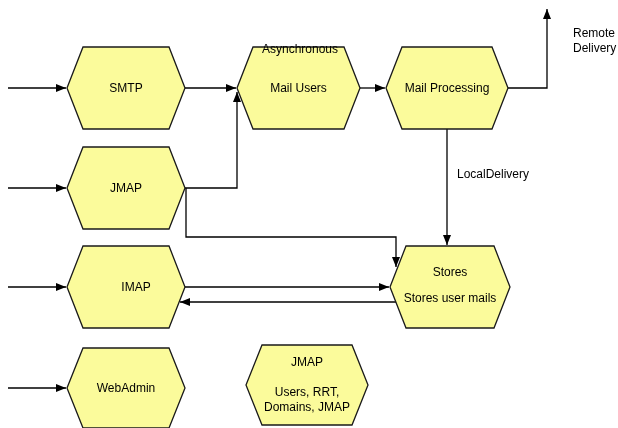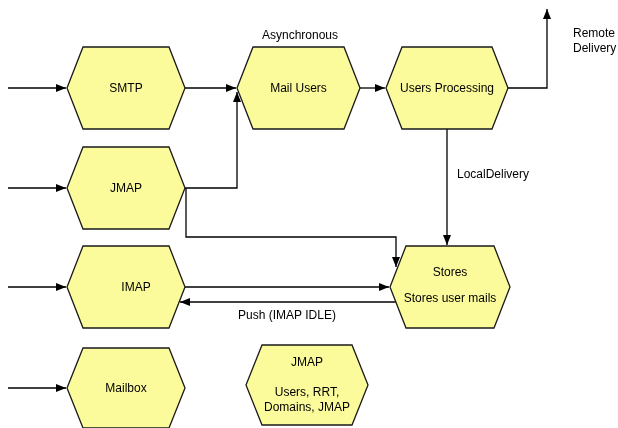--- a/index.html
+++ b/index.html
@@ -55,28 +55,27 @@
     <polygon class="hex" points="67,388 83,348 169,348 185,388 169,428 83,428" fill="#FBFB9B"></polygon>
     <polygon class="hex" points="237,88 253,47 344,47 360,88 344,129 253,129" fill="#FBFB9B"></polygon>
     <polygon class="hex" points="386,88 402,47 492,47 508,88 492,129 402,129" fill="#FBFB9B"></polygon>
     <polygon class="hex" points="390,287 406,246 494,246 510,287 494,328 406,328" fill="#FBFB9B"></polygon>
     <polygon class="hex" points="246,385 262,345 352,345 368,385 352,425 262,425" fill="#FBFB9B"></polygon>
   </svg>
 
   <div class="lbl center" style="left:67px;top:181px;width:118px;">JMAP</div>
   <div class="lbl center" style="left:67px;top:81px;width:118px;">SMTP</div>
   <div class="lbl center" style="left:77px;top:280px;width:118px;">IMAP</div>
-  <div class="lbl center" style="left:67px;top:381px;width:118px;">Mailbox</div>
+  <div class="lbl center" style="left:67px;top:381px;width:118px;">WebAdmin</div>
   <div class="lbl center" style="left:237px;top:81px;width:123px;">Mail Users</div>
-  <div class="lbl center" style="left:386px;top:81px;width:122px;">Users Processing</div>
+  <div class="lbl center" style="left:386px;top:81px;width:122px;">Mail Processing</div>
   <div class="lbl center" style="left:390px;top:265px;width:120px;">Stores</div>
   <div class="lbl center" style="left:386px;top:291px;width:128px;">Stores user mails</div>
   <div class="lbl center" style="left:246px;top:355px;width:122px;">JMAP</div>
   <div class="lbl center" style="left:246px;top:385px;width:122px;">Users, RRT,
 Domains, JMAP</div>
 
-  <div class="lbl center" style="left:239px;top:28px;width:122px;">Asynchronous</div>
+  <div class="lbl center" style="left:239px;top:42px;width:122px;">Asynchronous</div>
   <div class="lbl" style="left:565px;top:26px;width:52px;margin-left:8px;">Remote
 Delivery</div>
   <div class="lbl" style="left:457px;top:167px;width:90px;">LocalDelivery</div>
-  <div class="lbl center" style="left:227px;top:308px;width:120px;">Push (IMAP IDLE)</div>
 
 </div>
 
 </body></html>

